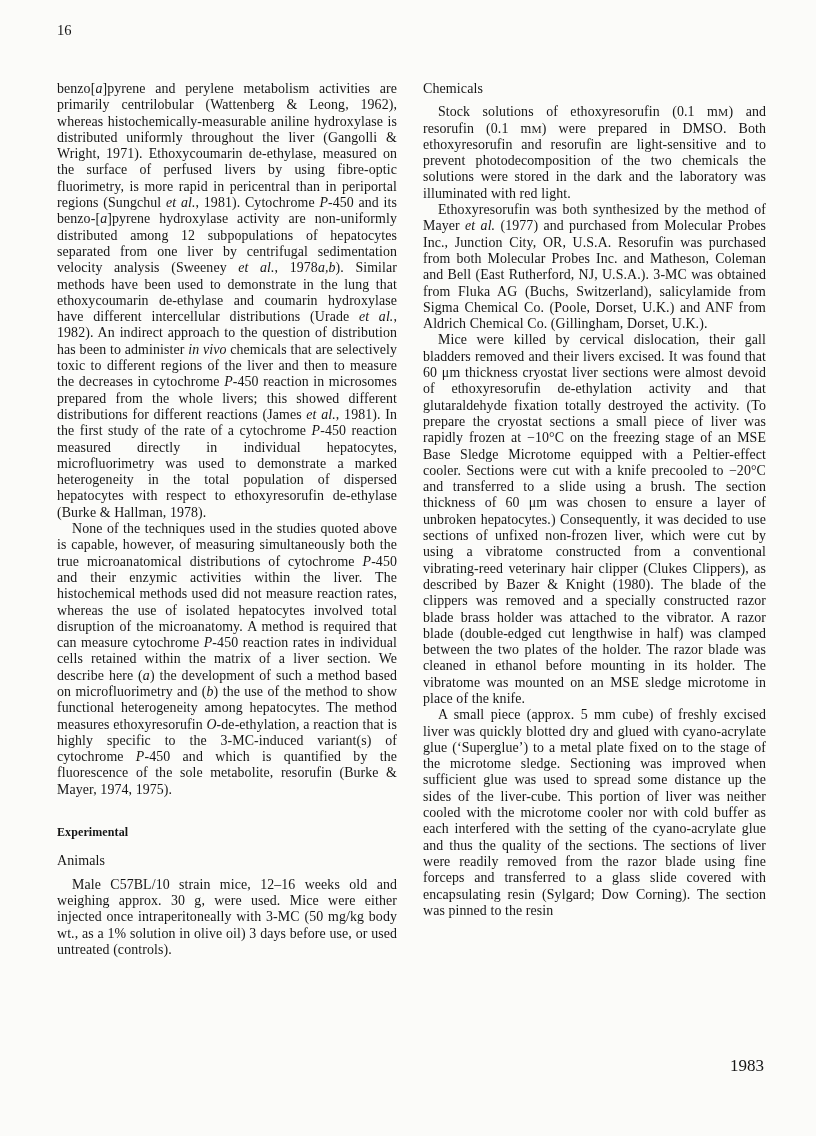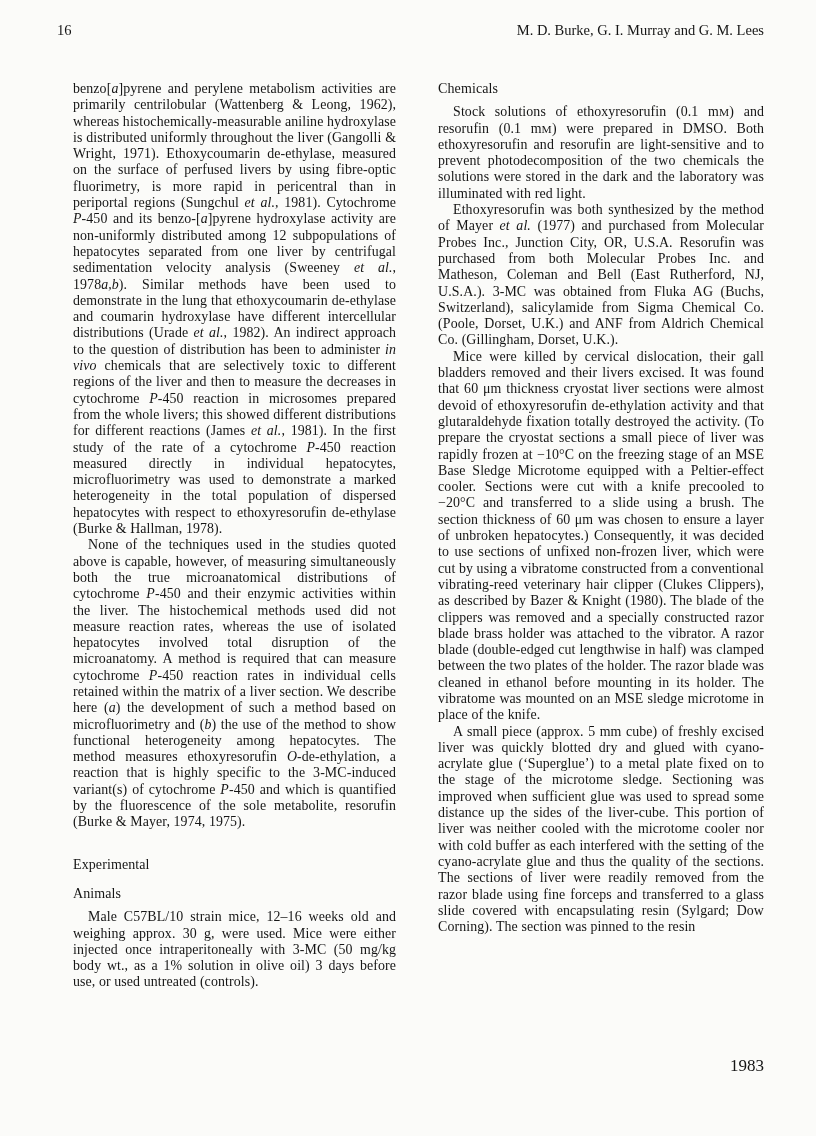--- a/index.html
+++ b/index.html
@@ -7,48 +7,47 @@
     width: 816px; height: 1136px;
     background: #fbfbf9;
     font-family: "Liberation Serif", "DejaVu Serif", serif;
     color: #151515;
     overflow: hidden;
   }
   .page {
     position: relative;
     width: 816px; height: 1101px;
     box-sizing: border-box;
-    padding: 22px 52px 0 57px;
+    padding: 22px 36px 0 57px;
   }
   .page-header {
     display: flex;
     justify-content: space-between;
     align-items: baseline;
     font-size: 14.5px;
     line-height: 17px;
     margin-bottom: 42px;
   }
   .columns {
     display: flex;
     gap: 26px;
   }
   .col {
     text-align: justify;
     font-size: 13.9px;
     line-height: 16.3px;
     letter-spacing: 0.1px;
-    margin-left: 16px;
   }
   .col-left  { width: 340px; }
   .col-right { width: 343px; }
   .col > :first-child { margin-top: 0 !important; }
   p.para { margin: 0; }
   p.indent { text-indent: 15px; }
   h2.heading {
-    font-size: 14px; font-weight: normal;
+    font-size: 12px; font-weight: bold;
     text-align: left;
     margin: 26px 0 0 0;
     line-height: 16.3px;
   }
   h3.subheading {
     font-size: 14px; font-weight: normal; 
     text-align: left;
     margin: 13px 0 7px 0;
     line-height: 16.3px;
   }
@@ -59,21 +58,20 @@
     top: 1056px; right: 52px;
     font-size: 17px;
   }
 </style>
 </head>
 <body>
 
 <div class="page">
   <header class="page-header">
     <span>16</span>
-    <span>M. D. Burke, G. I. Murray and G. M. Lees</span>
   </header>
 
   <main class="columns">
     <section class="col col-left">
         <p class="para">benzo[<i>a</i>]pyrene and perylene metabolism activities are primarily centrilobular (Wattenberg &amp; Leong, 1962), whereas histochemically-measurable aniline hydroxylase is distributed uniformly throughout the liver (Gangolli &amp; Wright, 1971). Ethoxycoumarin de-ethylase, measured on the surface of perfused livers by using fibre-optic fluorimetry, is more rapid in pericentral than in periportal regions (Sungchul <i>et al.</i>, 1981). Cytochrome <i>P</i>-450 and its benzo-[<i>a</i>]pyrene hydroxylase activity are non-uniformly distributed among 12 subpopulations of hepatocytes separated from one liver by centrifugal sedimentation velocity analysis (Sweeney <i>et al.</i>, 1978<i>a,b</i>). Similar methods have been used to demonstrate in the lung that ethoxycoumarin de-ethylase and coumarin hydroxylase have different intercellular distributions (Urade <i>et al.</i>, 1982). An indirect approach to the question of distribution has been to administer <i>in vivo</i> chemicals that are selectively toxic to different regions of the liver and then to measure the decreases in cytochrome <i>P</i>-450 reaction in microsomes prepared from the whole livers; this showed different distributions for different reactions (James <i>et al.</i>, 1981). In the first study of the rate of a cytochrome <i>P</i>-450 reaction measured directly in individual hepatocytes, microfluorimetry was used to demonstrate a marked heterogeneity in the total population of dispersed hepatocytes with respect to ethoxyresorufin de-ethylase (Burke &amp; Hallman, 1978).</p>
         <p class="para indent">None of the techniques used in the studies quoted above is capable, however, of measuring simultaneously both the true microanatomical distributions of cytochrome <i>P</i>-450 and their enzymic activities within the liver. The histochemical methods used did not measure reaction rates, whereas the use of isolated hepatocytes involved total disruption of the microanatomy. A method is required that can measure cytochrome <i>P</i>-450 reaction rates in individual cells retained within the matrix of a liver section. We describe here (<i>a</i>) the development of such a method based on microfluorimetry and (<i>b</i>) the use of the method to show functional heterogeneity among hepatocytes. The method measures ethoxyresorufin <i>O</i>-de-ethylation, a reaction that is highly specific to the 3-MC-induced variant(s) of cytochrome <i>P</i>-450 and which is quantified by the fluorescence of the sole metabolite, resorufin (Burke &amp; Mayer, 1974, 1975).</p>
         <h2 class="heading">Experimental</h2>
         <h3 class="subheading">Animals</h3>
         <p class="para indent">Male C57BL/10 strain mice, 12–16 weeks old and weighing approx. 30 g, were used. Mice were either injected once intraperitoneally with 3-MC (50 mg/kg body wt., as a 1% solution in olive oil) 3 days before use, or used untreated (controls).</p>
       </section>

